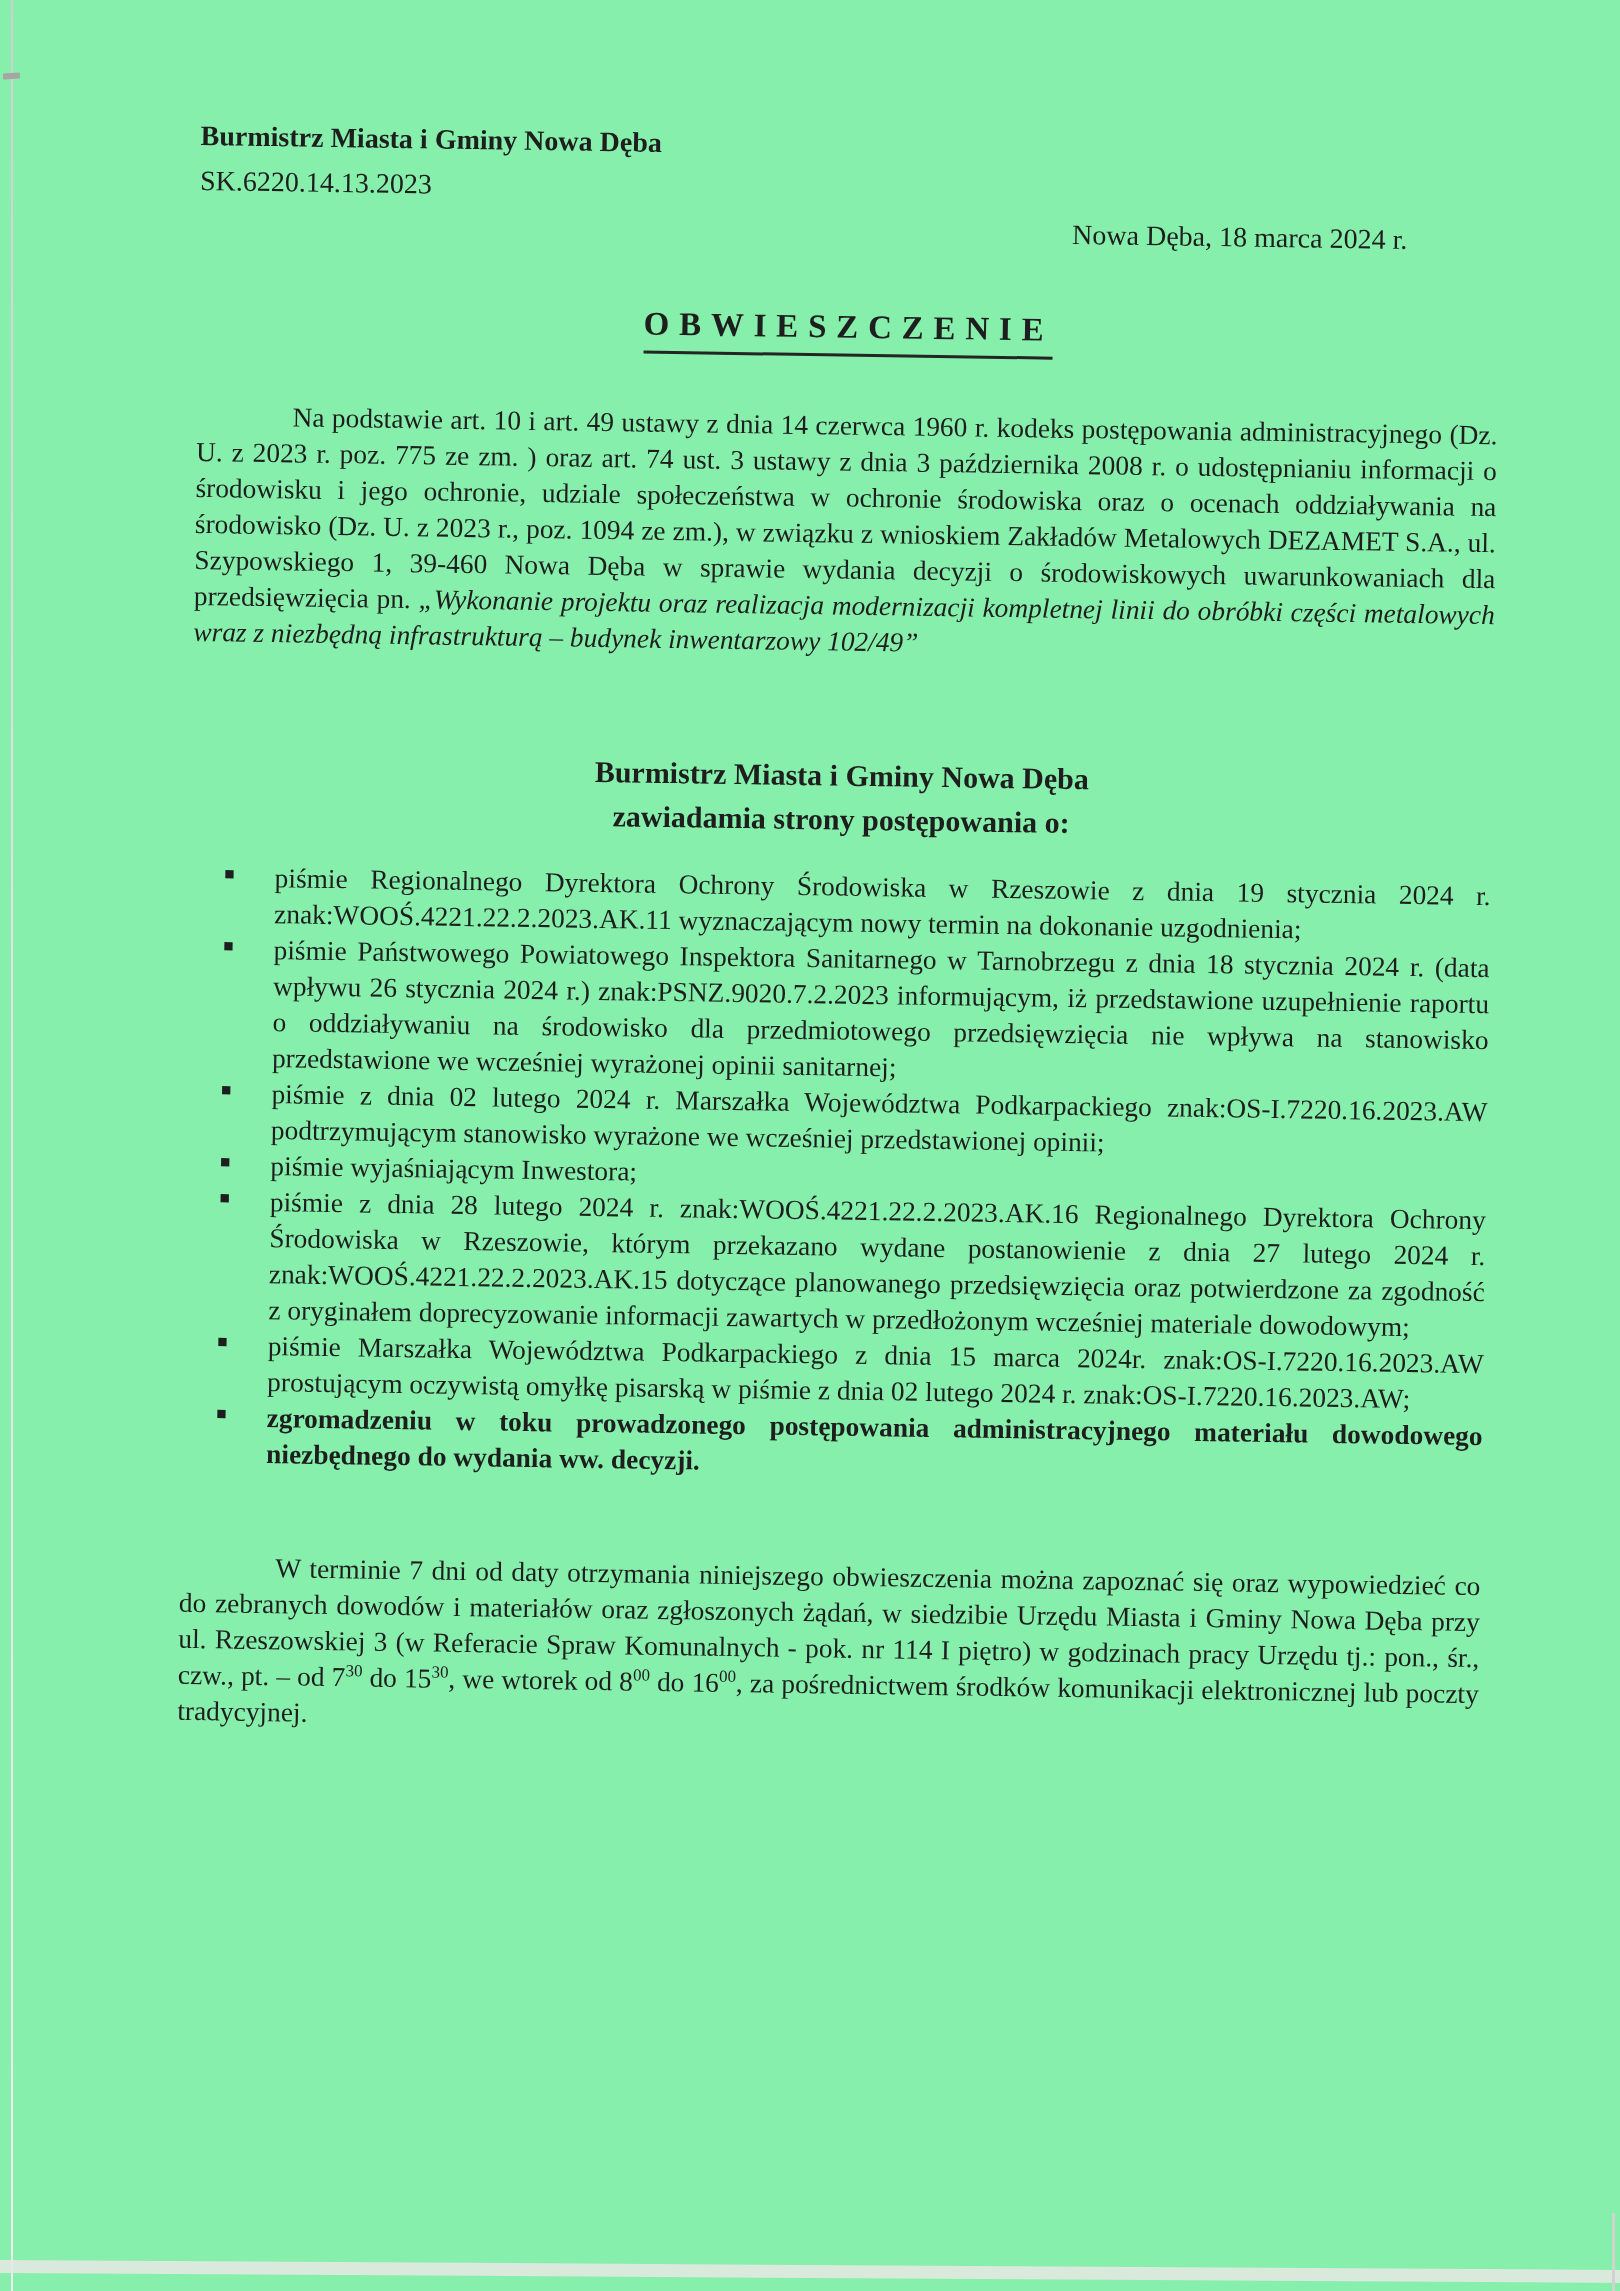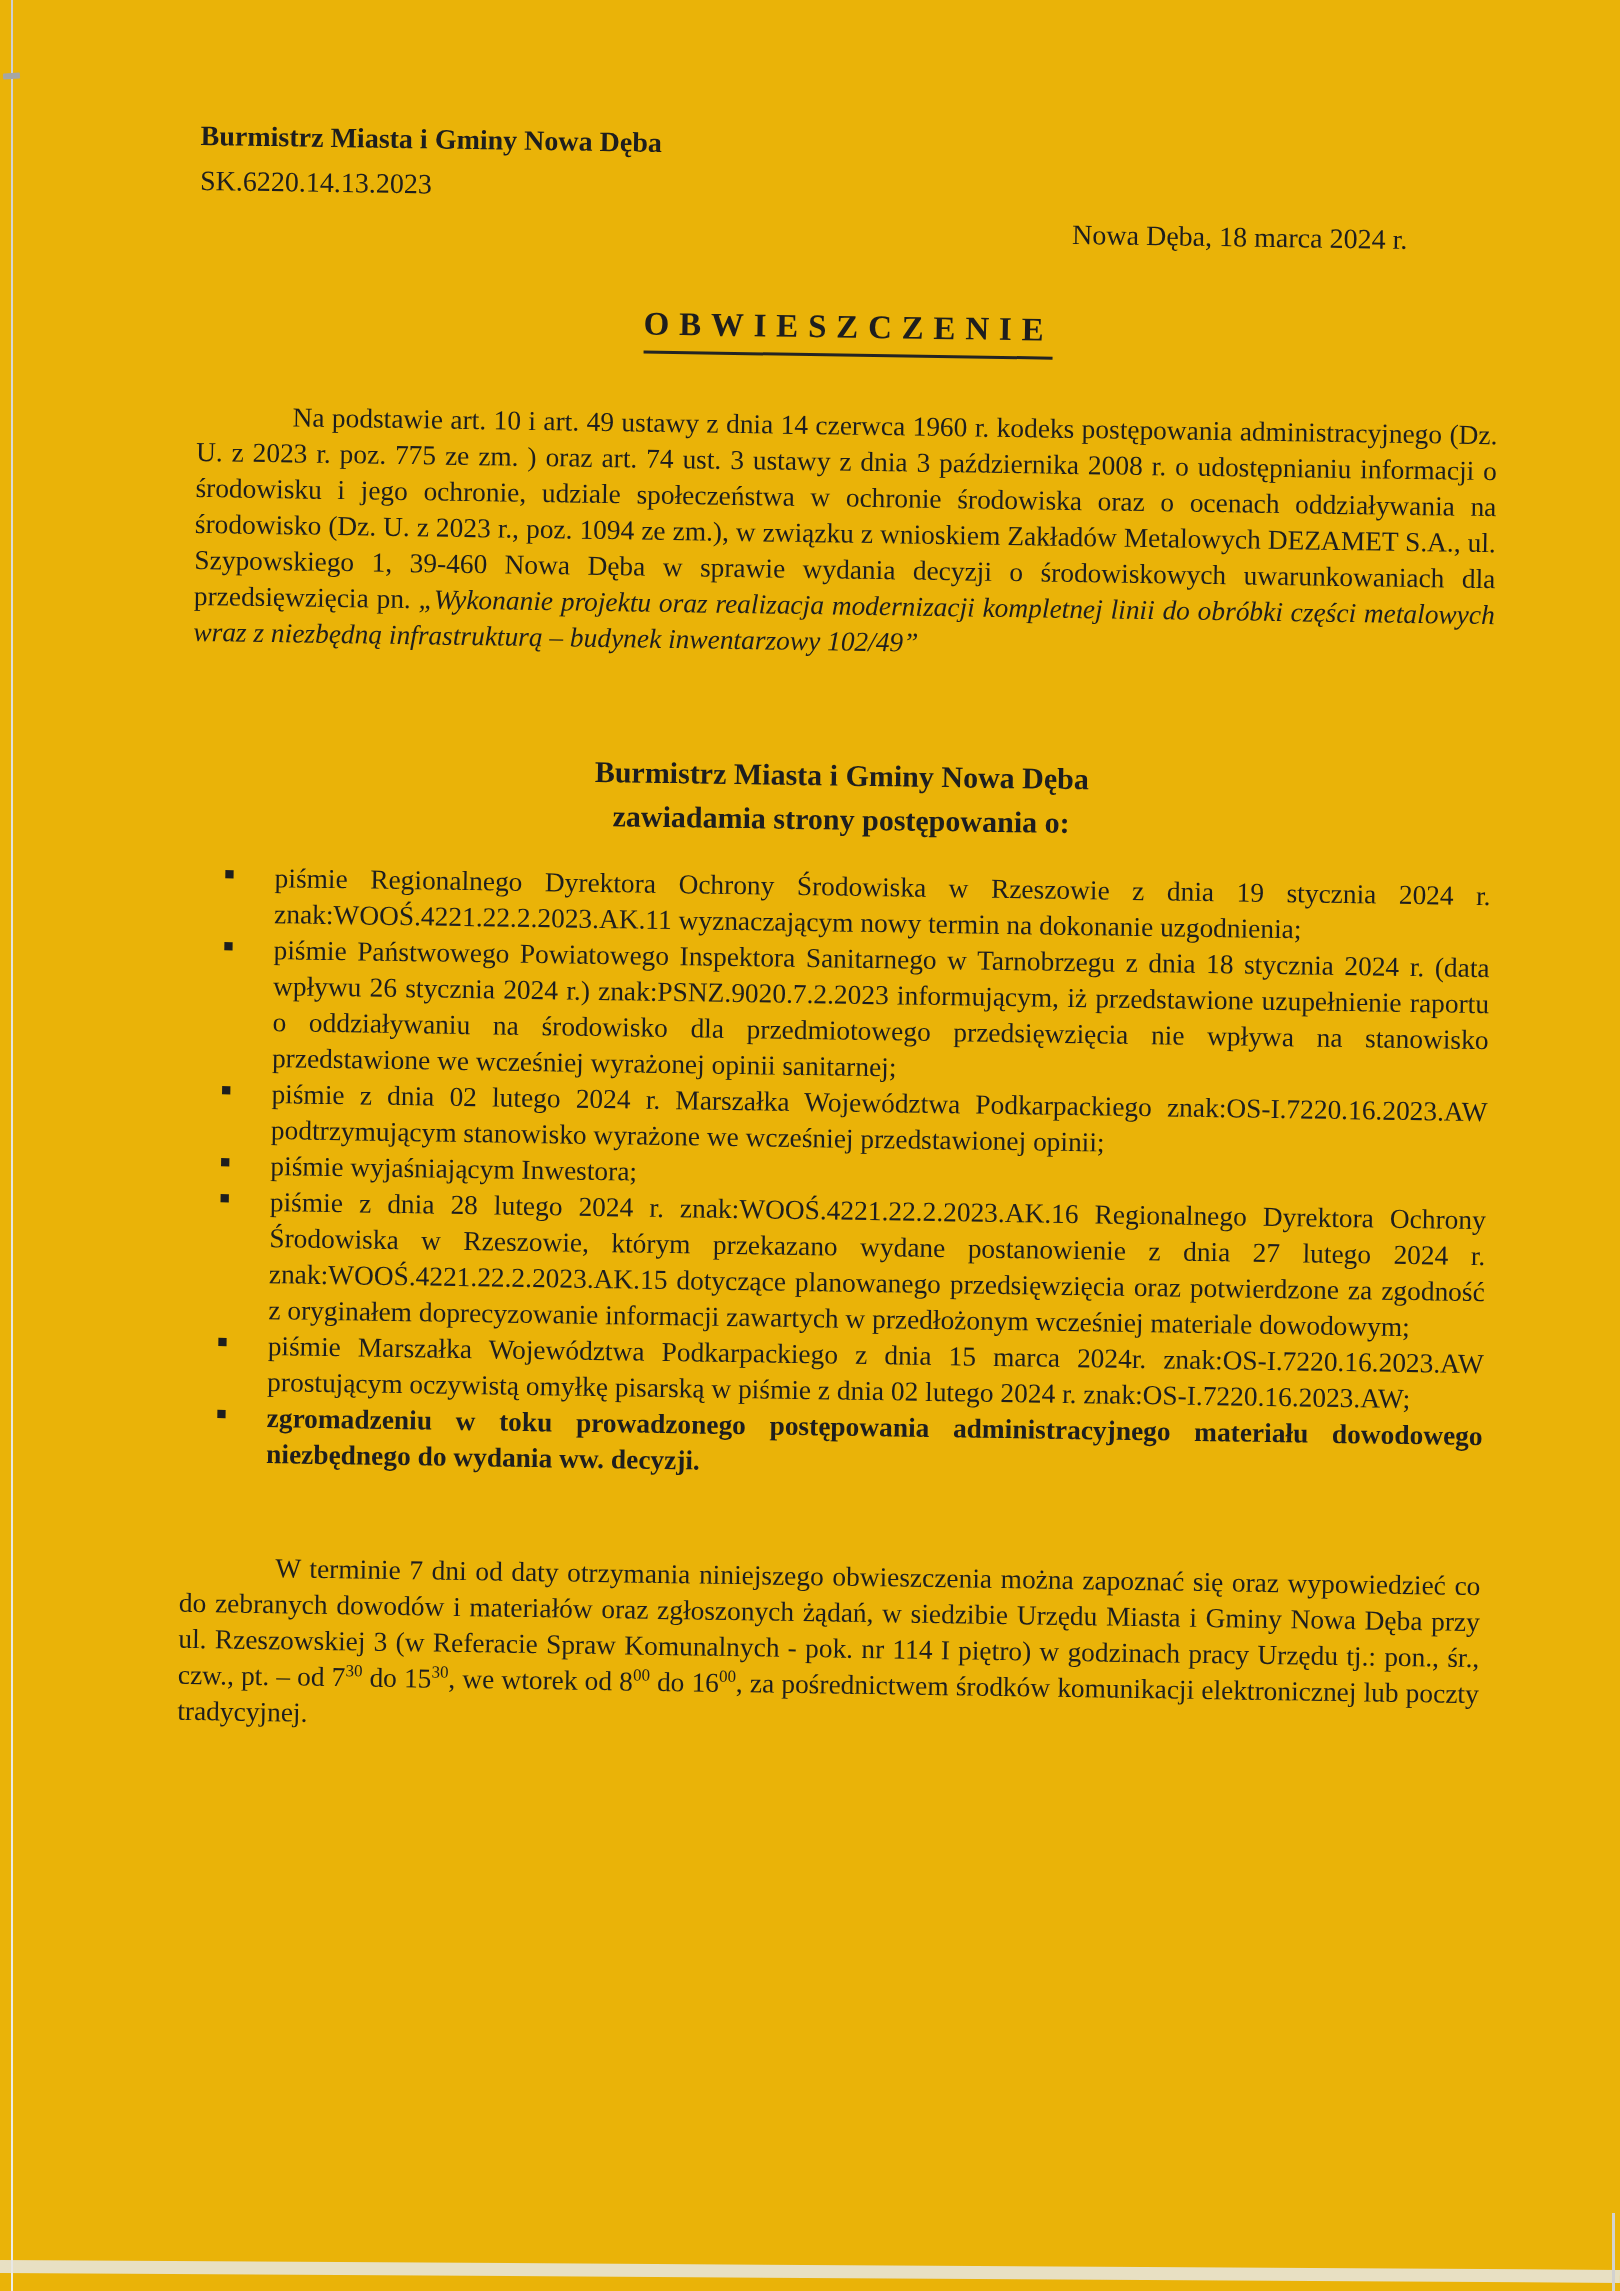--- a/index.html
+++ b/index.html
@@ -3,21 +3,21 @@
 <meta charset="utf-8">
 <style>
   * { margin: 0; padding: 0; box-sizing: border-box; }
   html, body {
     width: 1620px; height: 2292px;
     background: #ffffff;
     font-family: "Liberation Serif", "DejaVu Serif", serif;
     color: #1e1e1e;
     overflow: hidden;
   }
-  .page { position: relative; width: 1620px; height: 2292px; background: #eab308; }
+  .page { position: relative; width: 1620px; height: 2292px; background: #86efac; }
 
   
   .edge-line {
     position: absolute; left: 10.8px; top: 0; width: 2px; height: 2292px;
     background: linear-gradient(#cfcfcf 0%, #e2e2e0 40%, #ececea 100%);
   }
   .edge-tick {
     position: absolute; left: 2.9px; top: 73px; width: 16.7px; height: 5.9px;
     background: #a6a6a4; transform: rotate(-3deg); border-radius: 1px;
   }

